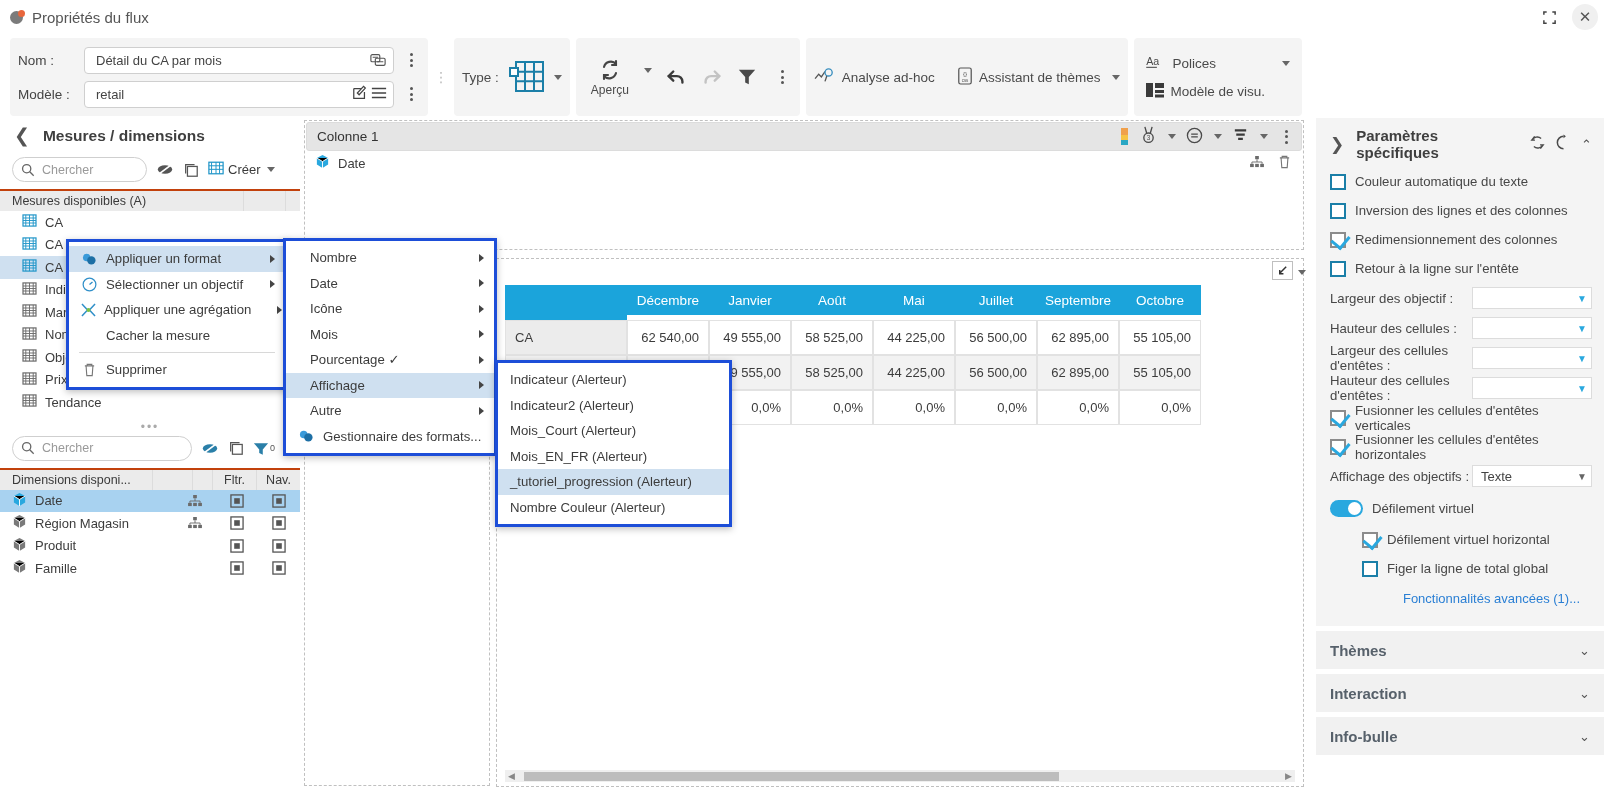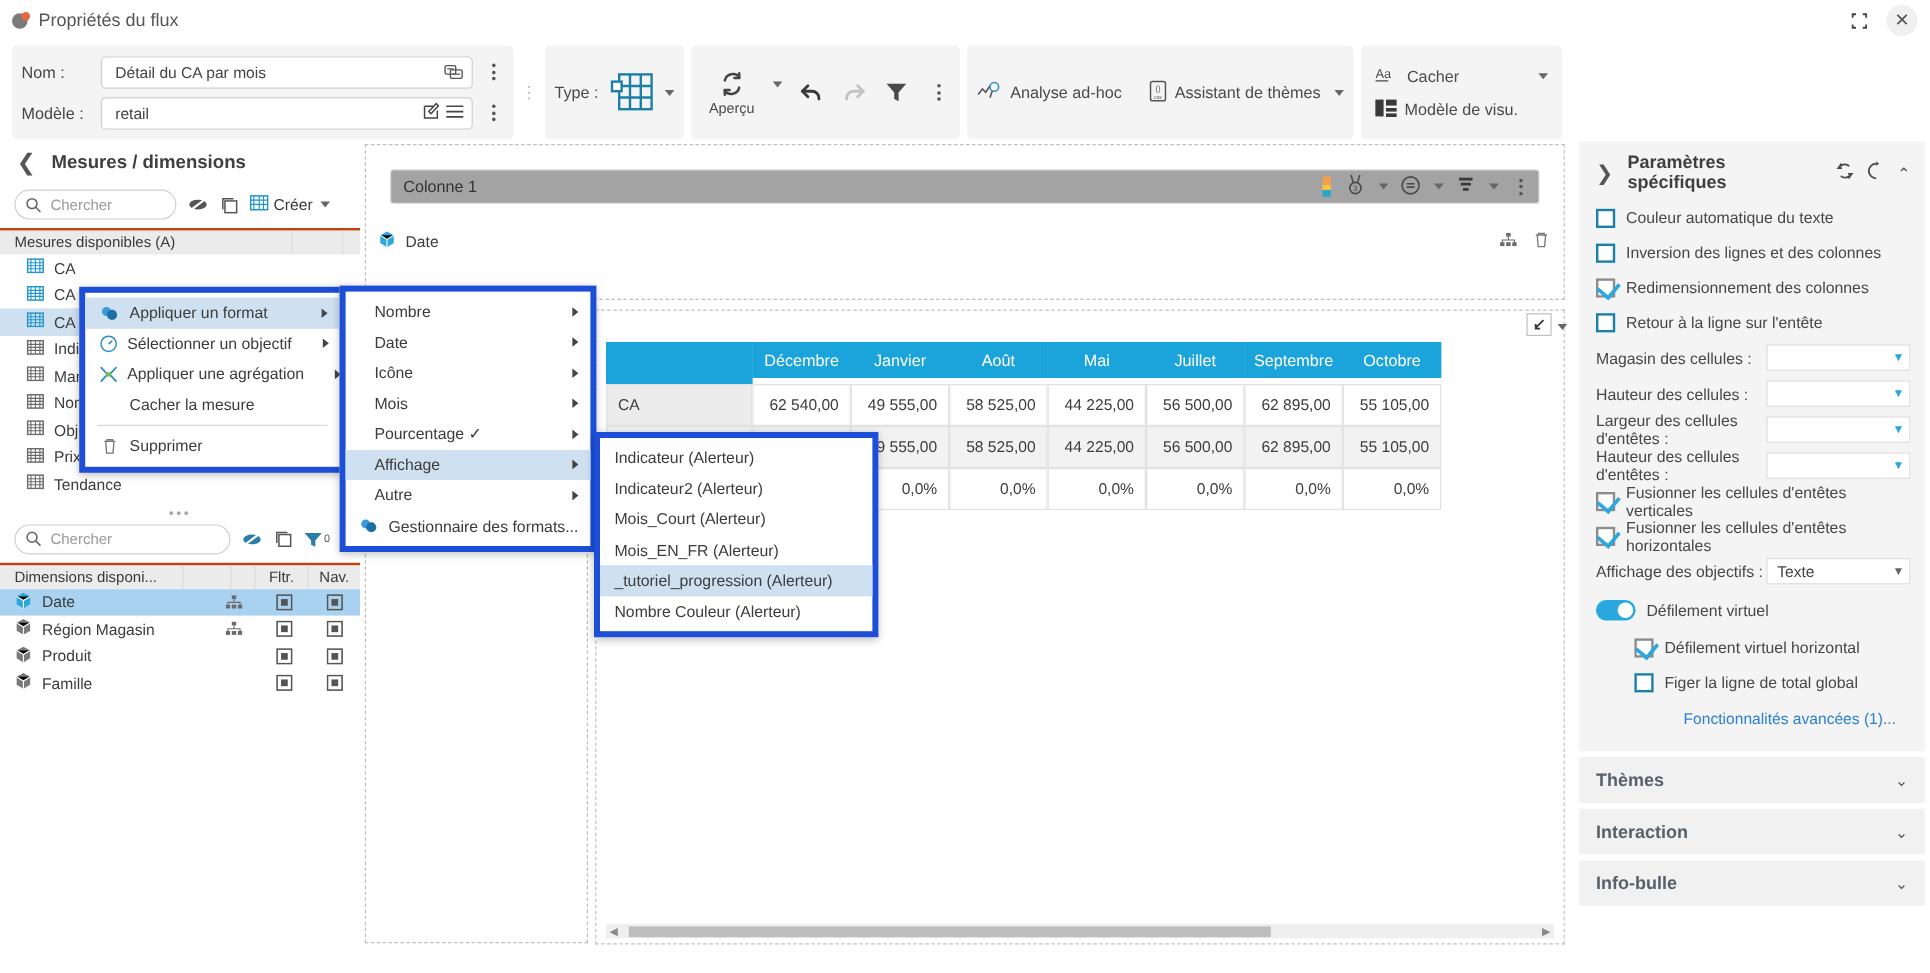--- a/index.html
+++ b/index.html
@@ -84,21 +84,21 @@
 
   
   .center { position:absolute; left:302px; top:118px; right:302px; bottom:0; }
   .panel-dashed { border:1px dashed #c0c0c0; background:#fff; position:absolute; }
 
   .shelf-col { left:2px; top:2px; right:2px; height:130px; }
   .shelf-row { left:2px; top:148px; width:186px; height:520px; }
   .table-wrap { left:194px; top:140px; right:2px; bottom:24px; }
 
   .shelf-title { height:29px; display:flex; align-items:center; padding:0 6px 0 10px;
-     border:1px solid #dcdcdc; background:#a3a3a3; margin:20px; border-radius:3px; }
+     border:1px solid #dcdcdc; background:#e5e5e5; margin:1px; border-radius:3px; }
   .shelf-title .nm { font-size:13.5px; color:#333; font-weight:500; }
   .shelf-tools { margin-left:auto; display:flex; align-items:center; gap:3px; }
   .stripe { width:7px; height:17px; background:linear-gradient(#f0a04b 0 40%, #f6c344 40% 68%, #2aa7c4 68% 100%); }
   .shelf-body { padding:0 4px; }
   .chip { height:22px; display:flex; align-items:center; gap:8px; padding:0 8px 0 6px; font-size:13px; color:#3c3c3c; }
   .chip.sel { background:#cfe0f0; }
   .chip .sp { margin-left:auto; display:flex; gap:14px; align-items:center; color:#666; }
 
   
   .dtable { position:absolute; left:8px; top:26px; right:0; }
@@ -141,21 +141,21 @@
   .sel-box.dark .ar { color:#666; }
   .toggle { width:33px; height:17px; border-radius:9px; background:#29a8df; position:relative; flex:none; }
   .toggle .knob { position:absolute; right:2px; top:2px; width:13px; height:13px; border-radius:50%; background:#fff; }
   .adv-link { text-align:right; color:#2a7fd4; font-size:13px; padding:8px 12px 10px 0; }
   .acc-bar { background:#f1f1f1; height:38px; display:flex; align-items:center; padding:0 14px;
      margin:0 4px 5px 8px; }
   .acc-bar .t { font-size:15px; font-weight:bold; color:#57616b; }
   .acc-bar .c { margin-left:auto; color:#555; font-size:13px; }
 
   
-  .menu { position:absolute; background:#fff; border:5px solid #1d4ed8; box-shadow:0 2px 7px rgba(0,0,0,.26);
+  .menu { position:absolute; background:#fff; border:3px solid #1d4ed8; box-shadow:0 2px 7px rgba(0,0,0,.26);
       padding:4px 0; z-index:40; }
   .mi { height:25.5px; display:flex; align-items:center; gap:8px; padding:0 10px 0 12px; font-size:13.2px; color:#3c3c3c;
       white-space:nowrap; }
   .mi.hl { background:#cfe0f0; }
   .mi .txt { flex:1; }
   .mi .arr { width:0;height:0;border-top:4.5px solid transparent;border-bottom:4.5px solid transparent;
       border-left:5.5px solid #444; margin-left:18px; }
   .mi .ico { width:17px; display:flex; align-items:center; justify-content:center; }
   .msep { height:1px; background:#d8d8d8; margin:4px 10px; }
 
@@ -304,21 +304,21 @@
 
   <div class="rb-group">
     <div class="rb-stack">
       <span class="rb-item">
         <span>
           <svg width="20" height="16" viewBox="0 0 22 18">
               <text x="0" y="12" font-size="12" fill="#4a4a4a" font-family="Liberation Sans">Aa</text>
               <path d="M0 15h12" stroke="#4a4a4a" stroke-width="1.2"></path>
             </svg>
         </span>
-        <span>Cacher</span>
+        <span>Polices</span>
         <span class="caret sm" style="margin-left:60px"></span>
       </span>
       <span class="rb-item">
         <span>
           <svg width="18" height="16" viewBox="0 0 18 16">
               <rect x="0" y="1" width="7" height="14" fill="#3a3a3a"></rect>
               <rect x="9" y="1" width="9" height="5" fill="#3a3a3a"></rect>
               <rect x="9" y="8" width="9" height="3" fill="#3a3a3a"></rect>
               <rect x="9" y="12.5" width="9" height="3" fill="#3a3a3a"></rect>
             </svg>
@@ -769,21 +769,21 @@
      <span class="cb checked"></span>
      <span>Redimensionnement des colonnes</span>
    </div>
           <div class="cbrow">
      <span class="cb"></span>
      <span>Retour à la ligne sur l'entête</span>
    </div>
         </div>
       <div id="rp-fields">
           <div class="fldrow">
-       <span class="lb">Magasin des cellules :</span>
+       <span class="lb">Largeur des objectif :</span>
        <span class="sel-box">
          <span></span>
          <span class="ar">▼</span>
        </span>
      </div>
           <div class="fldrow">
        <span class="lb">Hauteur des cellules :</span>
        <span class="sel-box">
          <span></span>
          <span class="ar">▼</span>

